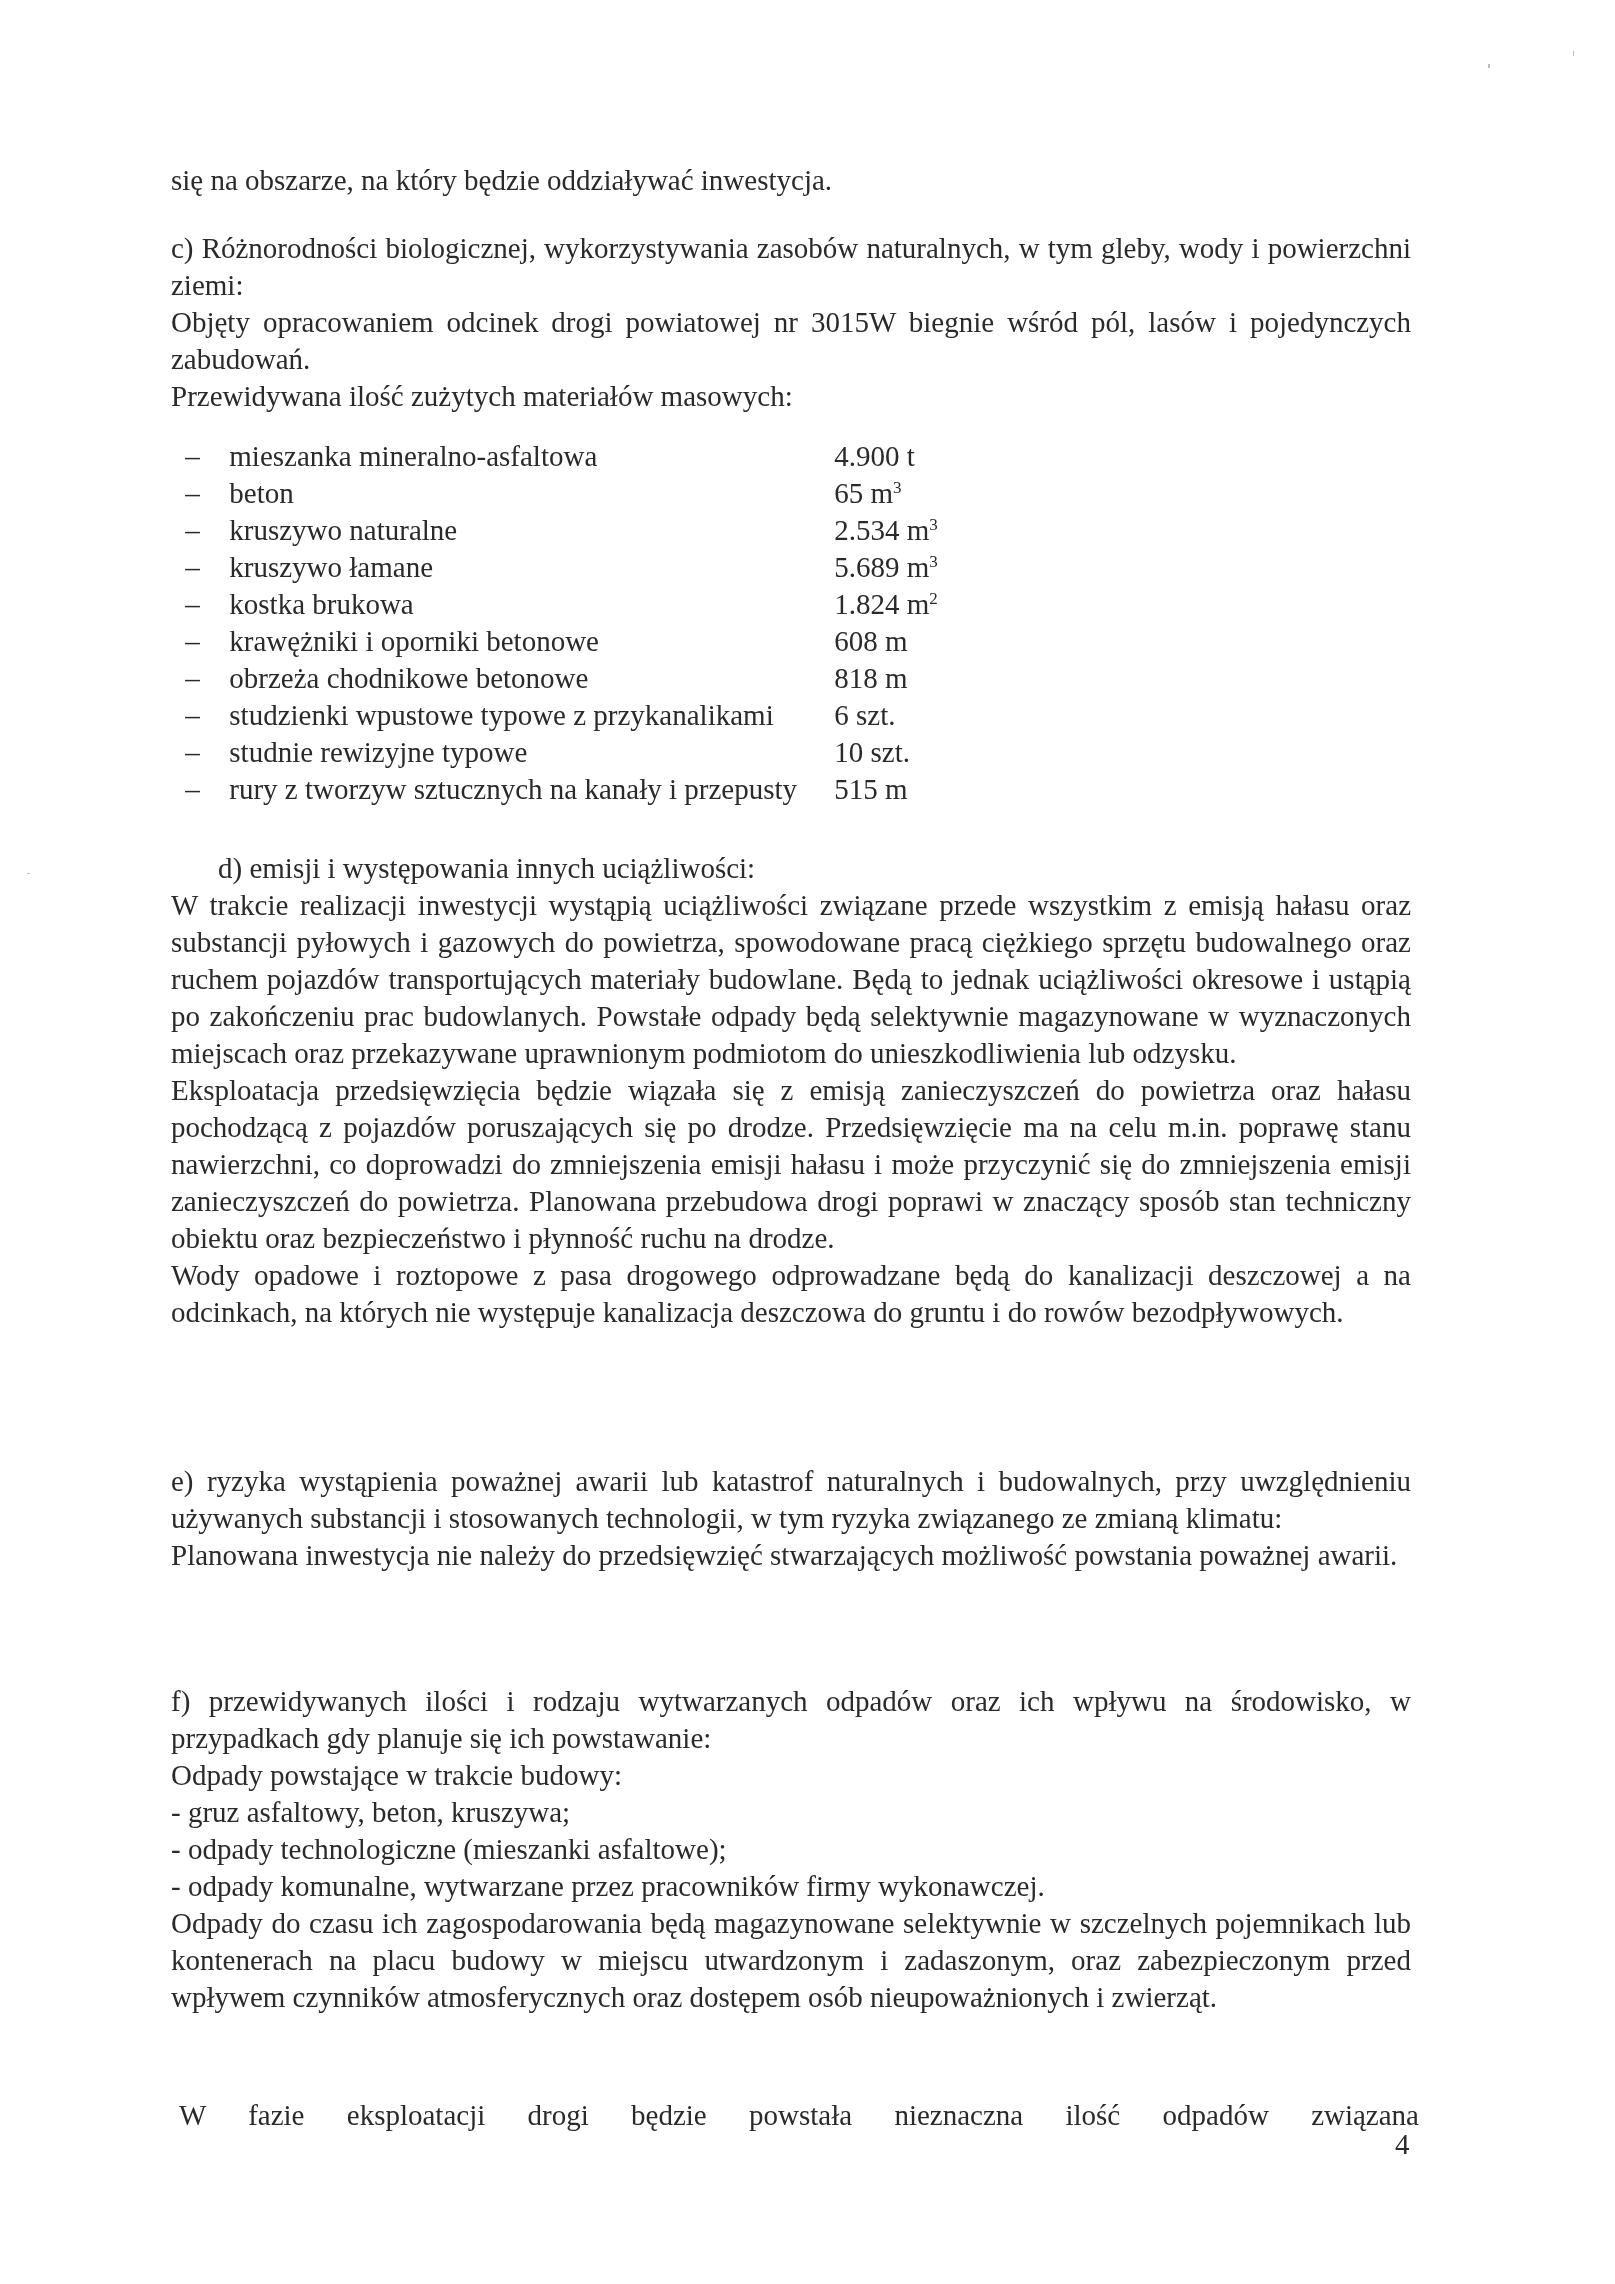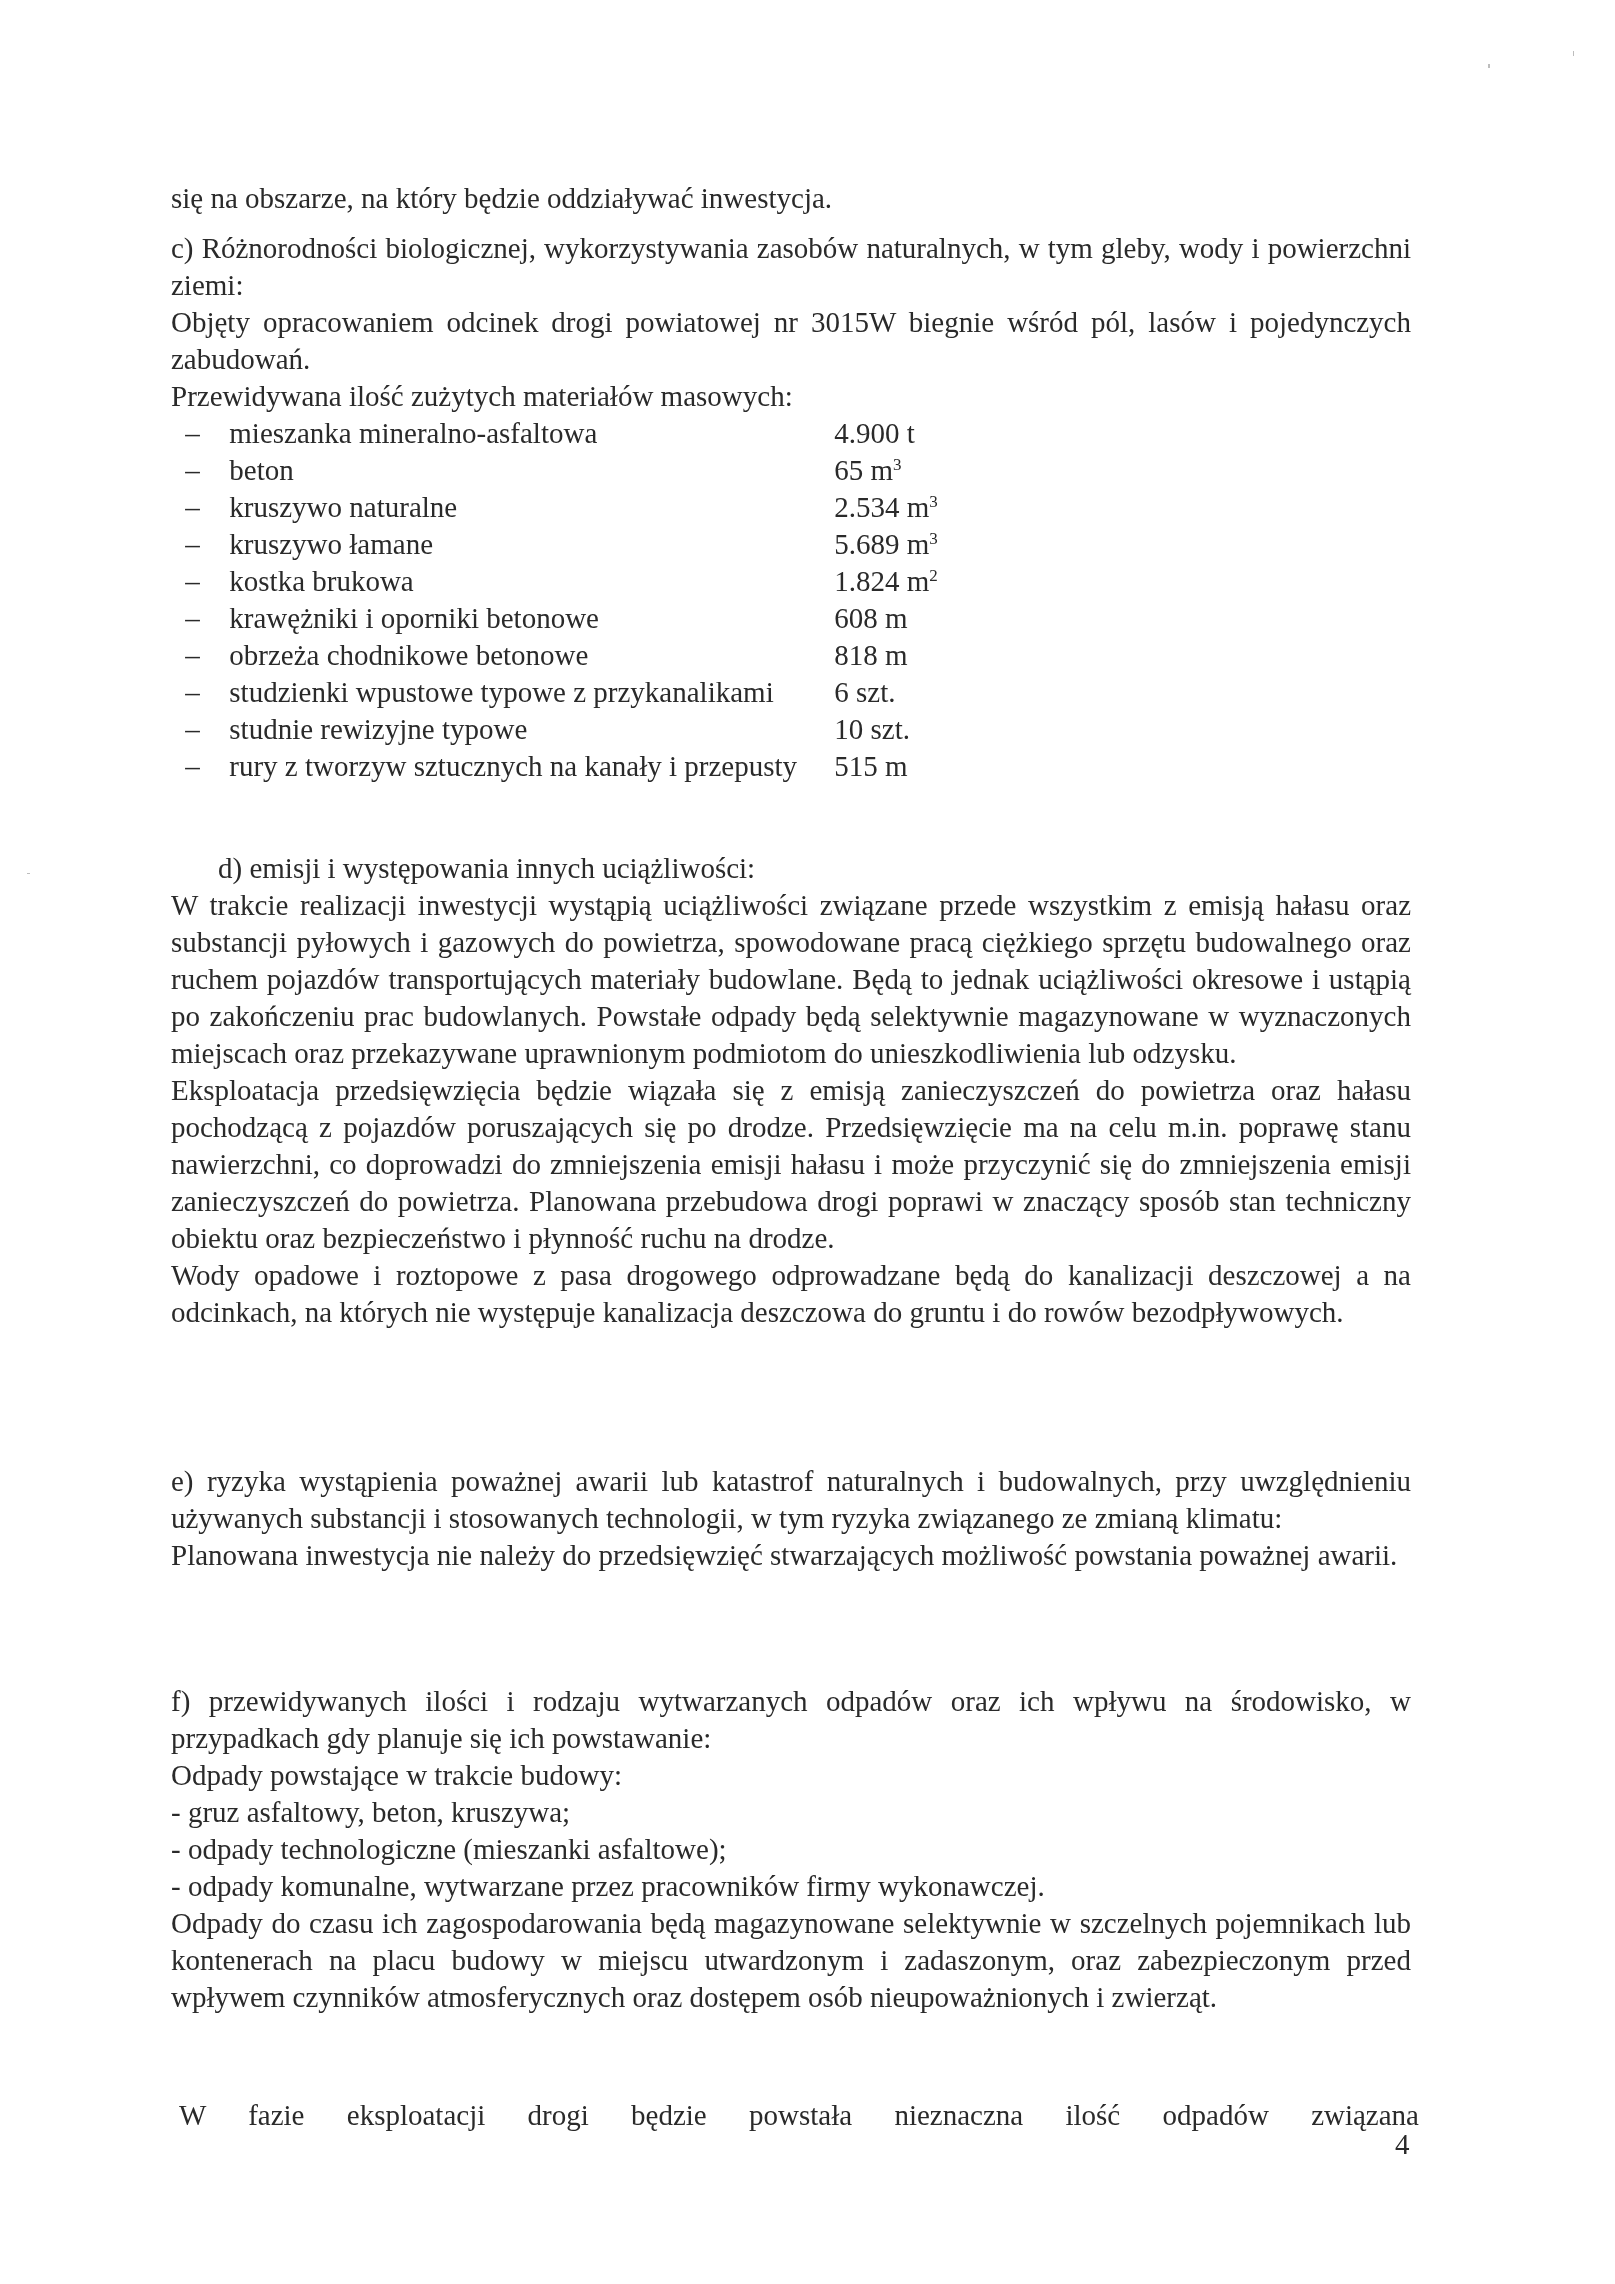--- a/index.html
+++ b/index.html
@@ -11,36 +11,36 @@
   }
   .block { position: absolute; left: 0; width: 1240px; }
   .p { margin: 0; text-align: justify; }
   .p.last { text-align-last: left; }
   .p.full { text-align-last: justify; margin-left: 8px; }
   .it { }
   .ind { padding-left: 47px; }
   .mat-list { list-style: none; margin: 0; padding: 0; }
   .mat-row { display: flex; height: 37px; align-items: baseline; }
   .mat-dash { width: 44px; padding-left: 14.3px; }
-  .mat-name { width: 605px; }
+  .mat-name { width: 605px; margin-top: 23px; }
   .mat-qty { }
   sup { font-size: 17px; line-height: 0; vertical-align: 10.4px; }
   .page-number {
     position: absolute; left: 1395px; top: 2128px;
     font-family: "Liberation Serif", "DejaVu Serif", serif;
     font-size: 29px; color: #2a2a2a;
   }
   .speck { position: absolute; background: #bdbdbd; }
 </style>
 </head>
 <body>
 
 <div class="page">
 
-  <p class="block p last" style="top:180px">się na obszarze, na który będzie oddziaływać inwestycja.</p>
+  <p class="block p last" style="top:162px">się na obszarze, na który będzie oddziaływać inwestycja.</p>
 
   <div class="block" style="top:230px">
     <p class="p it last">c) Różnorodności biologicznej, wykorzystywania zasobów naturalnych, w tym gleby, wody i powierzchni ziemi:</p>
     <p class="p last">Objęty opracowaniem odcinek drogi powiatowej nr 3015W biegnie wśród pól, lasów i pojedynczych zabudowań.</p>
     <p class="p last">Przewidywana ilość zużytych materiałów masowych:</p>
     <ul class="mat-list" id="mat-list">
         <li class="mat-row">
           <span class="mat-dash">–</span>
           <span class="mat-name">mieszanka mineralno-asfaltowa</span>
           <span class="mat-qty"><span>4.900 t</span><sup></sup></span>

